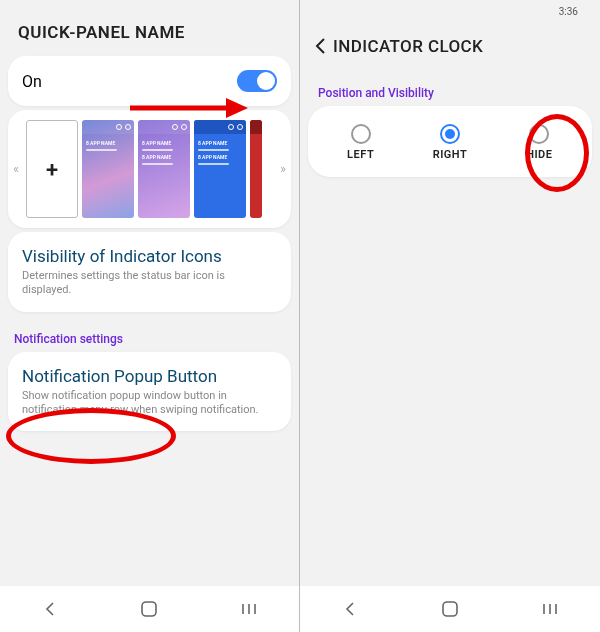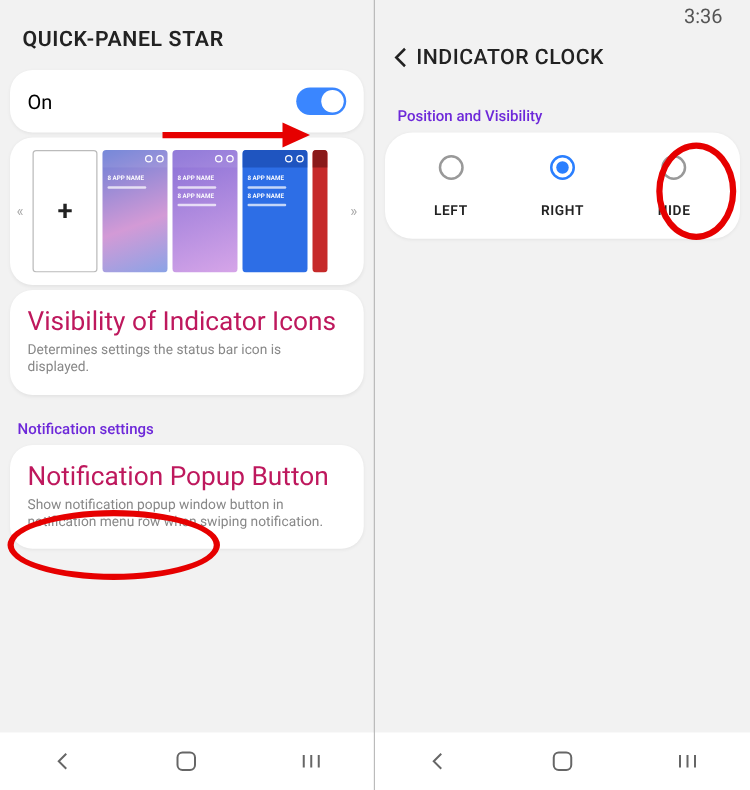--- a/index.html
+++ b/index.html
@@ -3,36 +3,36 @@
 <meta charset="utf-8">
 <style>
   * { box-sizing: border-box; margin: 0; padding: 0; }
   html, body { width: 600px; height: 632px; font-family: -apple-system, Roboto, Arial, sans-serif; }
   body { display: flex; background: #fff; }
   .pane { width: 300px; height: 632px; background: #f2f2f2; position: relative; overflow: hidden; }
   .pane.left { border-right: 1px solid #bbb; }
   .pane-inner { padding: 0 8px; position: absolute; inset: 0; }
 
   
-  .status-bar { height: 22px; font-size: 16px; color: #555; display: flex; justify-content: flex-end; align-items: flex-end; padding: 0 14px; }
+  .status-bar { height: 22px; font-size: 10px; color: #555; display: flex; justify-content: flex-end; align-items: center; padding: 0 14px; }
 
   
   .hdr-left { padding: 22px 10px 14px 10px; font-size: 17px; font-weight: 600; color: #222; letter-spacing: .5px; }
   .hdr-right { display: flex; align-items: center; gap: 3px; padding: 14px 8px 20px 4px; }
   .hdr-right .back { width: 18px; height: 18px; }
   .hdr-right .title { font-size: 17px; font-weight: 500; color: #222; letter-spacing: .4px; }
 
   
   .section-label { font-size: 12px; color: #6d28d9; padding: 10px 6px 6px 6px; font-weight: 500; }
 
   
   .card { background: #fff; border-radius: 18px; box-shadow: 0 1px 3px rgba(0,0,0,.06); padding: 14px 14px; margin-bottom: 4px; }
   .card.row { display: flex; align-items: center; justify-content: space-between; }
   .card.item { padding: 14px 14px 14px 14px; }
-  .card .title { font-size: 21px; color: #be185d; margin-bottom: 3px; }
+  .card .title { font-size: 17px; color: #0c4a6e; margin-bottom: 3px; }
   .card .sub { font-size: 11px; color: #888; line-height: 1.3; }
 
   .card.pressed { background: #cfcfcf; }
 
   
   .toggle { width: 40px; height: 22px; border-radius: 11px; background: #3a86ff; position: relative; }
   .toggle::after { content:''; position:absolute; right:2px; top:2px; width:18px; height:18px; border-radius:50%; background:#fff; }
 
   
   .arrow { position: absolute; left: 130px; top: 96px; pointer-events: none; }
@@ -57,37 +57,37 @@
   .pv-line.sm { width:70%; height:2px; opacity:.8; }
   .pv-label { font-size:5px; color:#fff; font-weight:600; margin-top:2px; }
 
   
   .anno { position:absolute; border:4px solid #e60000; border-radius:50%; pointer-events:none; }
   .anno.clock { left:6px; top:408px; width:170px; height:56px; border-width:5px;}
   .anno.right-opt { left:225px; top:114px; width:64px; height:78px; border-width:5px; }
 
   
   .radio-card { background:#fff; border-radius:22px; box-shadow:0 1px 3px rgba(0,0,0,.06); padding:18px 8px 16px 8px; display:flex; justify-content:space-around; }
-  .opt { display:flex; flex-direction:column; align-items:center; gap:18px; width:70px; }
+  .opt { display:flex; flex-direction:column; align-items:center; gap:4px; width:70px; }
   .radio { width:20px; height:20px; border-radius:50%; border:2px solid #999; position:relative; }
   .radio.sel { border-color:#2a7fff; }
   .radio.sel::after { content:''; position:absolute; inset:3px; border-radius:50%; background:#2a7fff; }
   .opt-label { font-size:11px; font-weight:600; color:#222; letter-spacing:.5px; }
 
   
   .nav { position:absolute; bottom:0; left:0; right:0; height:46px; background:#fff; display:flex; justify-content:space-around; align-items:center; }
   .nav .nb { width:22px; height:22px; color:#666; display:flex; align-items:center; justify-content:center; }
   .nb svg { display:block; }
 </style>
 </head>
 <body>
 
 <div class="pane left">
   <div class="pane-inner">
-    <div class="hdr-left">QUICK-PANEL STAR</div>
+    <div class="hdr-left">QUICK-PANEL NAME</div>
 
     <div class="card row">
       <span style="font-size:16px;">On</span>
       <div class="toggle"></div>
     </div>
 
 
     <div class="preview-card">
       <div class="chev">«</div>
       <div class="previews">

